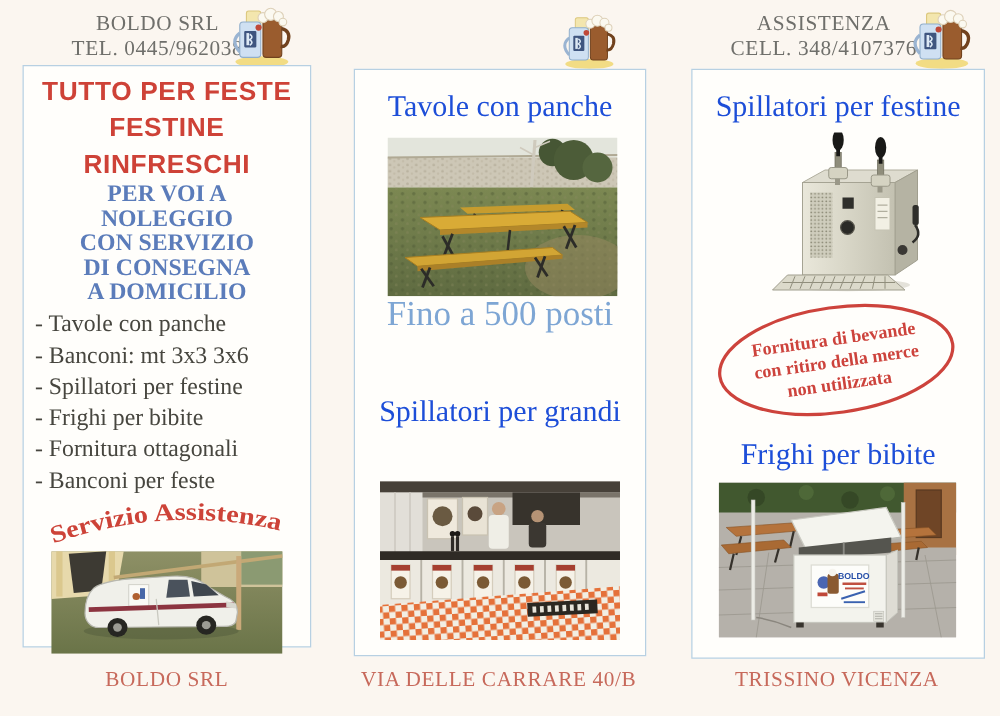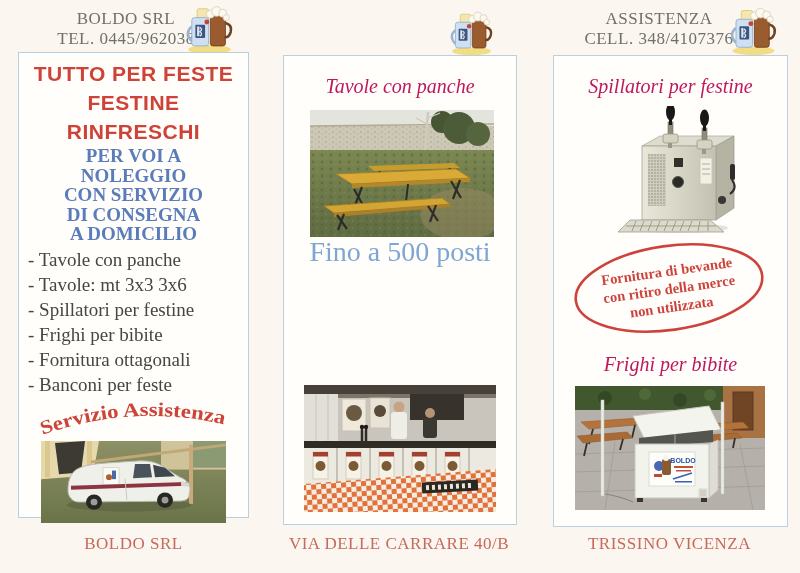--- a/index.html
+++ b/index.html
@@ -23,21 +23,21 @@
   .red-line{font-family:"Liberation Sans",sans-serif;font-weight:bold;color:#ce4237;
             font-size:21px;line-height:29px;text-align:center;letter-spacing:.5px;white-space:nowrap;}
   .blue-line{font-weight:bold;color:#5b7cba;font-size:19px;line-height:19.5px;text-align:center;white-space:nowrap;}
   .list{margin:3px 0 0 9px;color:#47463f;font-size:19px;line-height:25px;}
   .list div{white-space:nowrap;}
   .arc-svg{display:block;margin:2px auto 0 auto;}
   .photo{display:block;}
   #van-photo{margin:2px auto 0 auto;}
   
   .pabs{position:absolute;left:0;width:100%;text-align:center;}
-  .panel-title{color:#be185d;font-size:20px;line-height:29px;white-space:nowrap;font-style:italic;}
+  .panel-title{color:#1d4ed8;font-size:24px;line-height:29px;white-space:nowrap;}
   .caption-blue{color:#7ea6d4;font-size:28px;white-space:nowrap;}
   .photo-abs{position:absolute;}
   
   .footer{position:absolute;top:534px;font-size:17px;color:#c7695b;text-align:center;letter-spacing:.5px;white-space:nowrap;}
   #footer-left{left:18px;width:231px;}
   #footer-mid{left:283px;width:232px;}
   #footer-right{left:553px;width:233px;}
 </style>
 </head>
 <body>
@@ -106,21 +106,21 @@
     <div class="red-line">TUTTO PER FESTE</div>
     <div class="red-line">FESTINE</div>
     <div class="red-line">RINFRESCHI</div>
     <div class="blue-line">PER VOI A</div>
     <div class="blue-line">NOLEGGIO</div>
     <div class="blue-line">CON SERVIZIO</div>
     <div class="blue-line">DI CONSEGNA</div>
     <div class="blue-line">A DOMICILIO</div>
     <div class="list">
       <div>- Tavole con panche</div>
-      <div>- Tavole: mt 3x3 3x6</div>
+      <div>- Banconi: mt 3x3 3x6</div>
       <div>- Spillatori per festine</div>
       <div>- Frighi per bibite</div>
       <div>- Fornitura ottagonali</div>
       <div>- Banconi per feste</div>
     </div>
     <svg class="arc-svg" width="227" height="40" viewBox="0 0 229 46">
       <path id="arcPath" d="M 8,42 Q 114,4 222,30" fill="none" stroke="none"></path>
       <text font-family="Liberation Serif, serif" font-size="22.5" font-weight="bold" fill="#cd4338">
         <textPath href="#arcPath" startOffset="2" textLength="212" lengthAdjust="spacingAndGlyphs">Servizio Assistenza</textPath>
       </text>
@@ -198,20 +198,21 @@
       <line x1="141" y1="71" x2="151" y2="88" stroke="#2c2c28" stroke-width="2.2"></line>
       <line x1="98" y1="74" x2="96" y2="92" stroke="#2c2c28" stroke-width="2"></line>
       <polygon points="14,96 132,88 140,94 24,103" fill="#d2a534" stroke="#a87f22" stroke-width=".8"></polygon>
       <polygon points="24,103 140,94 140,97 24,107" fill="#ab8028"></polygon>
       <line x1="34" y1="104" x2="28" y2="120" stroke="#2c2c28" stroke-width="2.2"></line>
       <line x1="27" y1="105" x2="37" y2="119" stroke="#2c2c28" stroke-width="2.2"></line>
       <line x1="126" y1="95" x2="120" y2="112" stroke="#2c2c28" stroke-width="2.2"></line>
       <line x1="118" y1="96" x2="128" y2="111" stroke="#2c2c28" stroke-width="2.2"></line>
     </svg>
     <div class="pabs caption-blue" style="top:180px;">Fino a 500 posti</div>
+    <div class="pabs panel-title" style="top:260px;">Spillatori per grandi</div>
     <svg class="photo-abs" style="left:20px;top:329px;" width="192" height="127" viewBox="0 0 192 127" preserveAspectRatio="none">
       <defs>
         <pattern id="chk" width="10" height="10" patternUnits="userSpaceOnUse" patternTransform="rotate(-4)">
           <rect width="10" height="10" fill="#f2eee3"></rect>
           <rect width="5" height="5" fill="#e5713a"></rect>
             <rect x="5" y="5" width="5" height="5" fill="#e5713a"></rect>
         </pattern>
       </defs>
       <rect width="192" height="127" fill="#c9c5bc"></rect>
       <rect width="192" height="9" fill="#474139"></rect>

